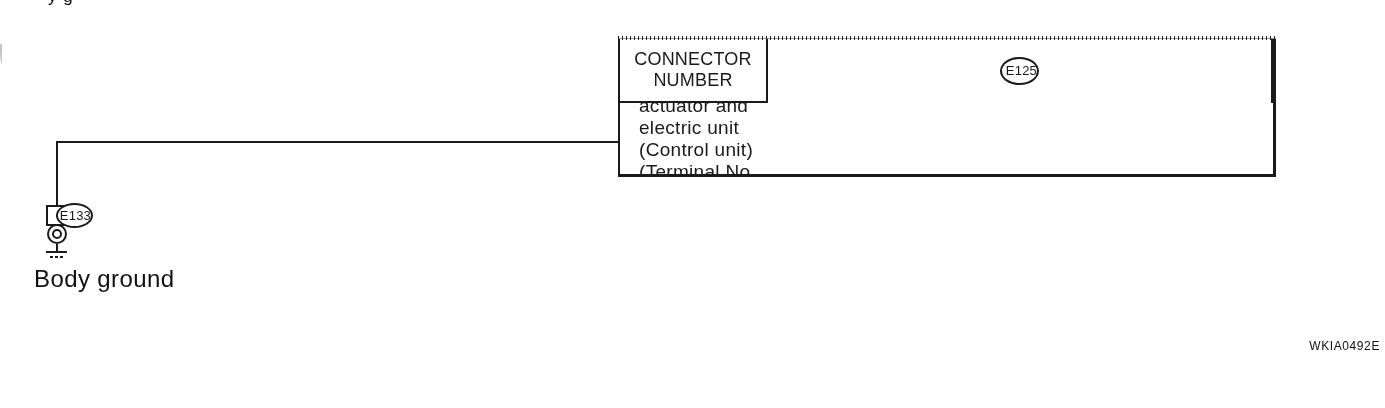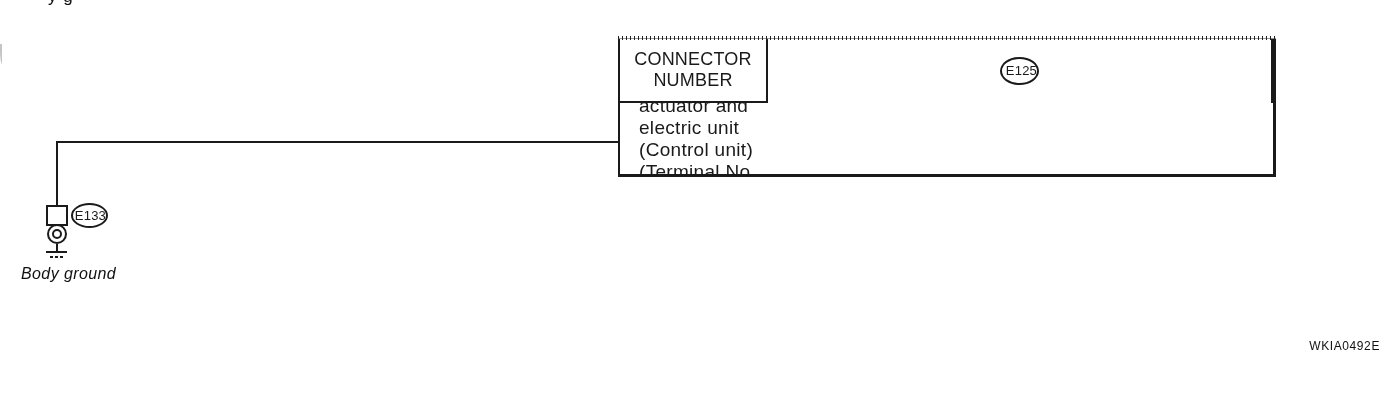--- a/index.html
+++ b/index.html
@@ -70,28 +70,28 @@
   
   .oval {
     border: 2px solid var(--ink);
     border-radius: 50%;
     display: flex; align-items: center; justify-content: flex-end;
     background: var(--paper);
     font-size: 13px; letter-spacing: 0.2px;
     line-height: 1;
   }
   .oval-e133 {
-    position: absolute; left: 71px; top: 203px;
+    position: absolute; left: 56px; top: 203px;
     width: 37px; height: 25px;
   }
   .oval-e125 { width: 39px; height: 28px; }
 
   .body-ground-label {
-    position: absolute; left: 21px; top: 265px;
-    font-size: 16px; letter-spacing: 0.4px; color: #111; font-style: italic;
+    position: absolute; left: 34px; top: 265px;
+    font-size: 24px; letter-spacing: 0.4px; color: #111;
   }
 
   
   .conn-table {
     position: absolute; left: 618px; top: 38px;
     width: 658px; height: 139px;
     border: 2px solid var(--ink);
     border-top: none;
     border-right-width: 3px;
     border-bottom-width: 3px;

